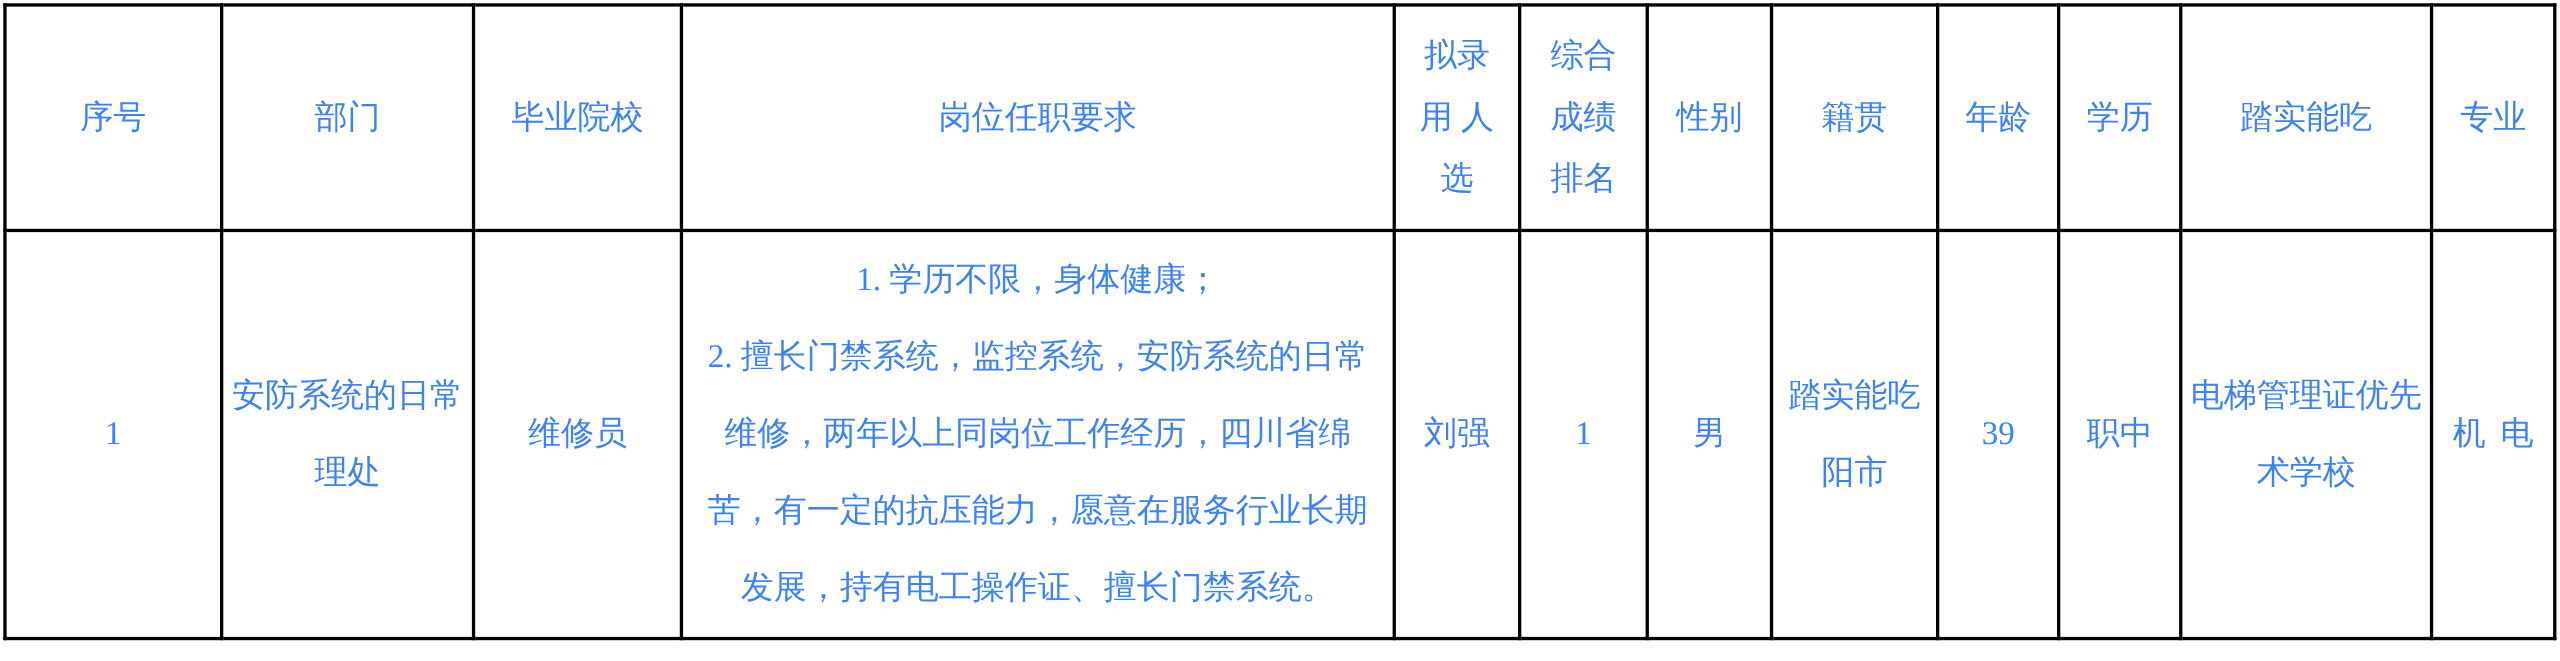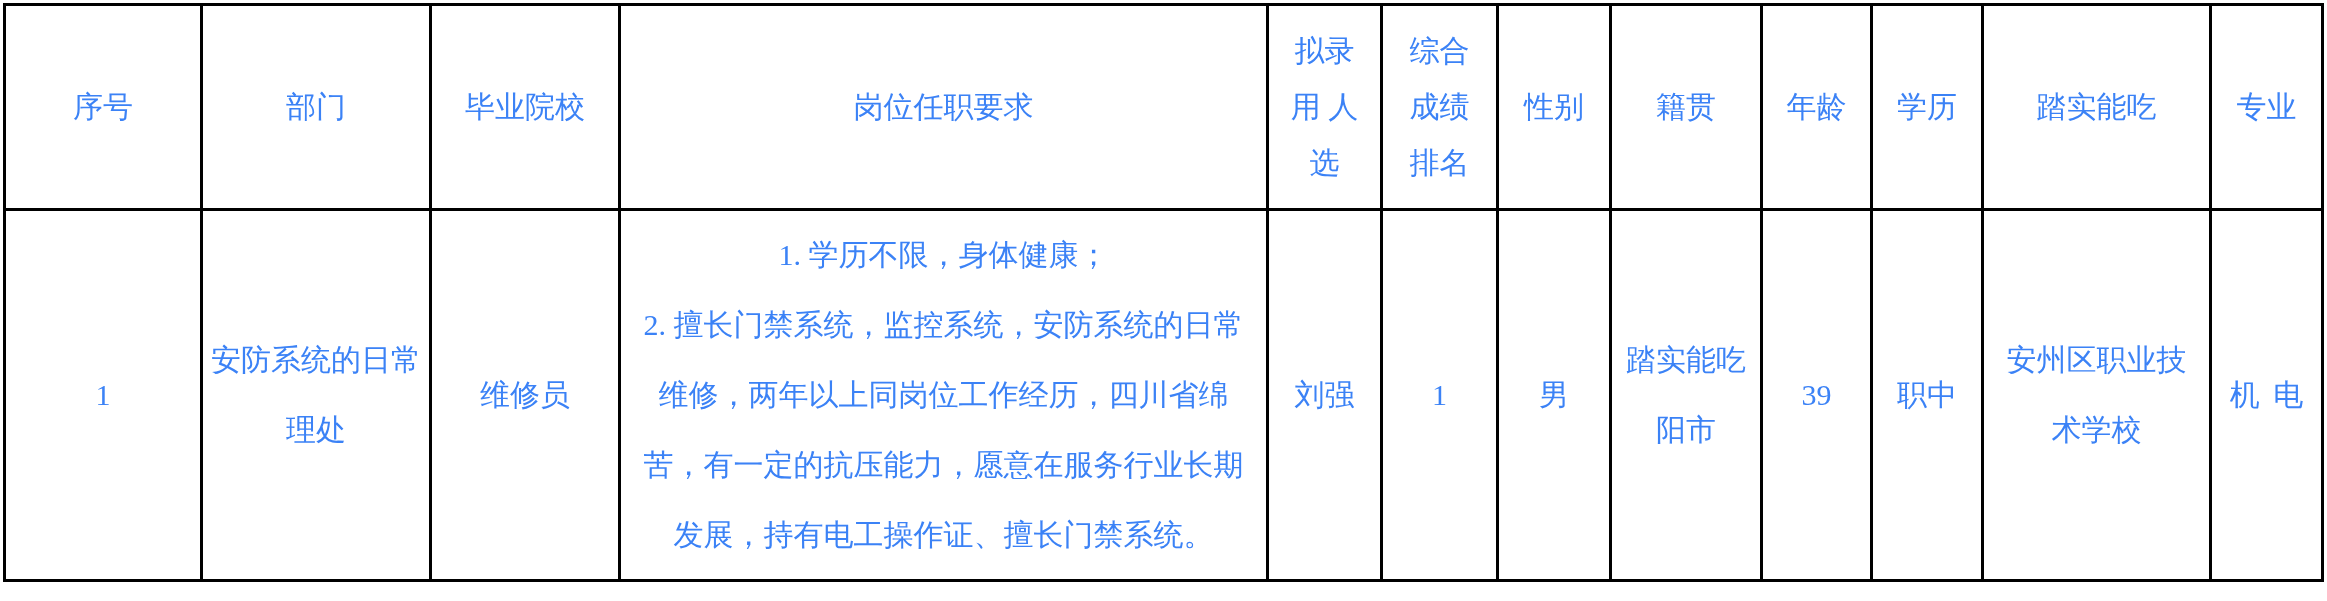--- a/index.html
+++ b/index.html
@@ -148,21 +148,21 @@
             <div class="ln">踏实能吃</div>
             <div class="ln">阳市</div>
           </td>
         <td>
             <div class="ln">39</div>
           </td>
         <td>
             <div class="ln">职中</div>
           </td>
         <td>
-            <div class="ln">安州区职业技</div>
+            <div class="ln">电梯管理证优先</div>
             <div class="ln">术学校</div>
           </td>
         <td class="spread">
             <div class="ln">机电</div>
           </td>
       </tr>
     </tbody>
   </table>
 </div>
 

